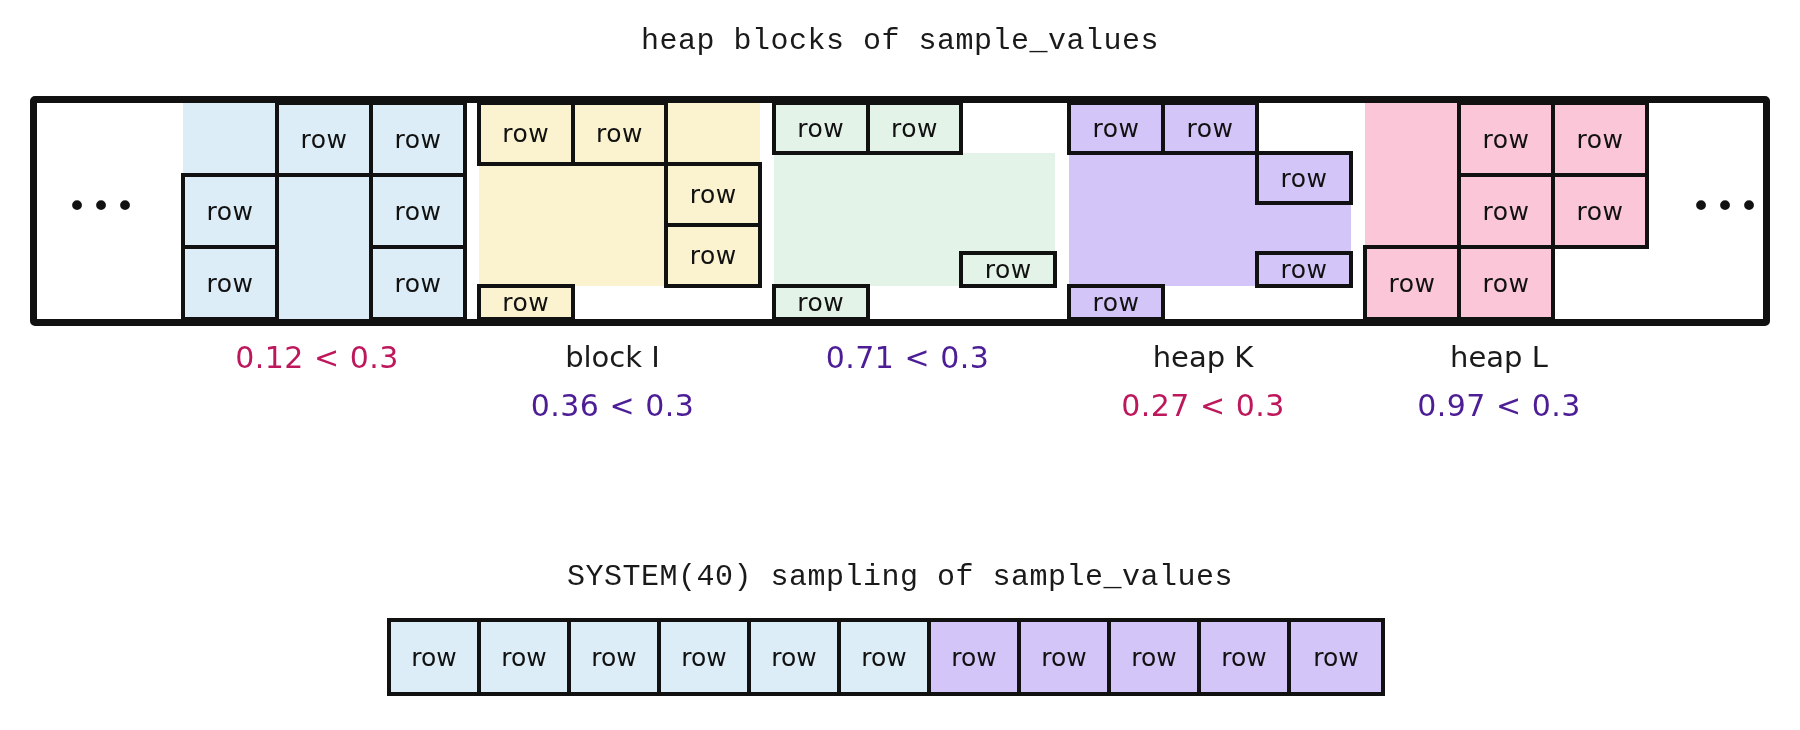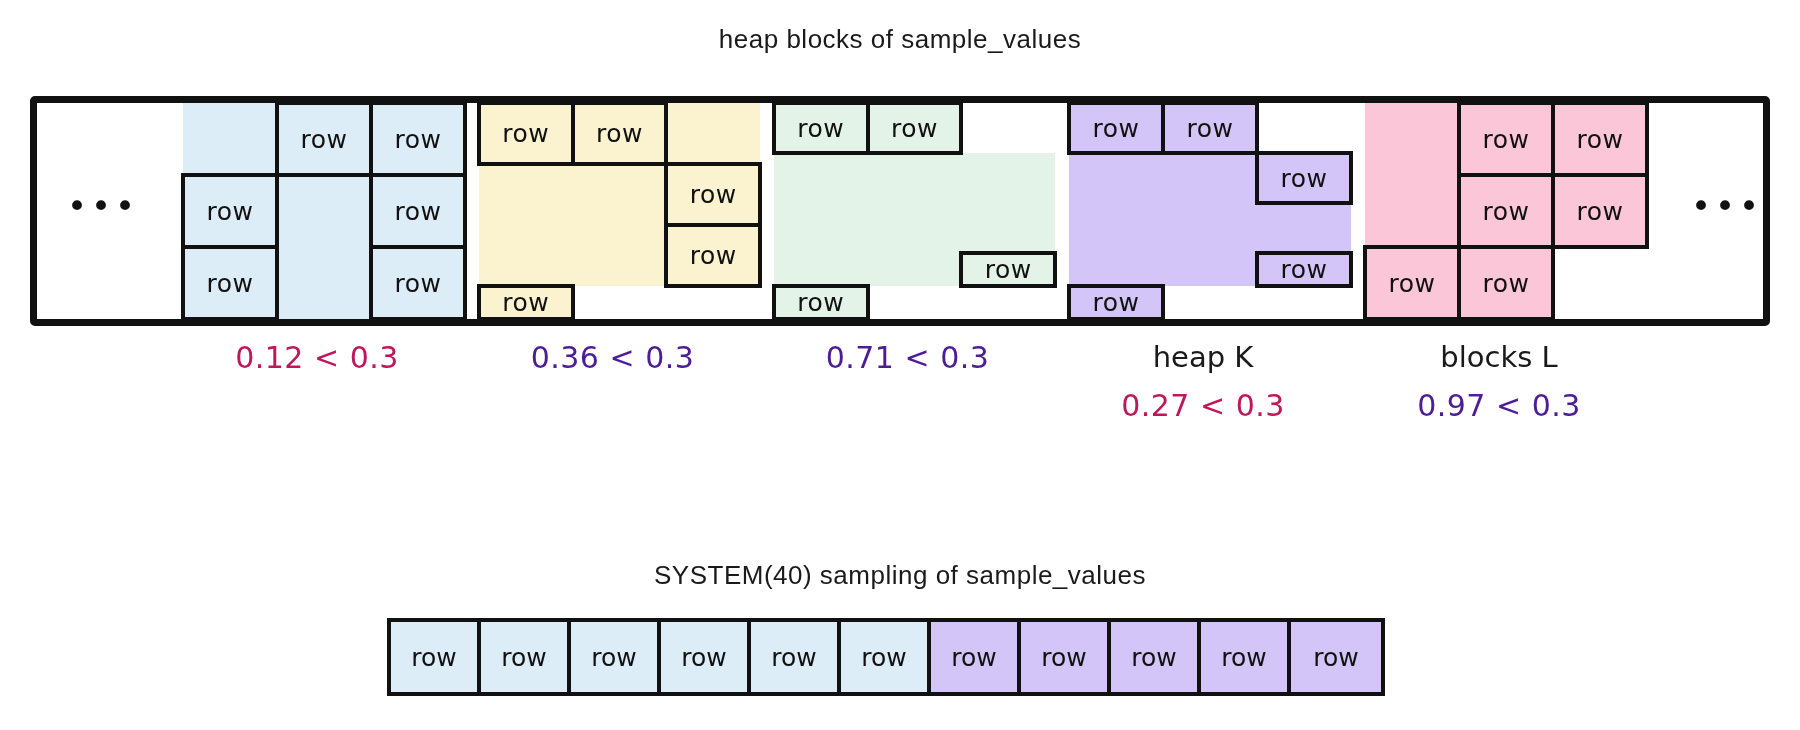--- a/index.html
+++ b/index.html
@@ -11,24 +11,24 @@
     overflow:hidden;
     position:relative;
   }
   .stage{position:relative;width:1800px;height:730px;}
 
   
   .title{
     position:absolute;
     width:100%;
     text-align:center;
-    font-size:26px;
+    font-size:30px;
     color:#1a1a1a;
     letter-spacing:.5px;
-    font-family:Liberation Sans, sans-serif;
+    font-family:Liberation Mono, monospace;
   }
   #heap-title{top:24px;}
   #sample-title{top:560px;}
 
   
   #heap-frame{
     position:absolute;
     left:30px; top:96px;
     width:1740px; height:230px;
     border:7px solid #111111;
@@ -197,37 +197,38 @@
   <div class="caption-row">
     <div class="cap-spacer"></div>
     <div class="cap-gap"></div>
 
     <div class="cap" id="cap-H">
       <span class="cmp pass">0.12 &lt; 0.3</span>
     </div>
     <div class="cap-gap"></div>
 
     <div class="cap" id="cap-I">
+      <span class="name">block I</span>
       <span class="cmp fail">0.36 &lt; 0.3</span>
     </div>
     <div class="cap-gap"></div>
 
     <div class="cap" id="cap-J">
       <span class="cmp fail">0.71 &lt; 0.3</span>
     </div>
     <div class="cap-gap"></div>
 
     <div class="cap" id="cap-K">
       <span class="name">heap K</span>
       <span class="cmp pass">0.27 &lt; 0.3</span>
     </div>
     <div class="cap-gap"></div>
 
     <div class="cap" id="cap-L">
-      <span class="name">blocks L</span>
+      <span class="name">heap L</span>
       <span class="cmp fail">0.97 &lt; 0.3</span>
     </div>
   </div>
 
   <div class="title" id="sample-title">SYSTEM(40) sampling of sample_values</div>
 
   <div id="sample-strip">
       <div class="scell" style="background: rgb(220, 237, 247);">row</div>
       <div class="scell" style="background: rgb(220, 237, 247);">row</div>
       <div class="scell" style="background: rgb(220, 237, 247);">row</div>

